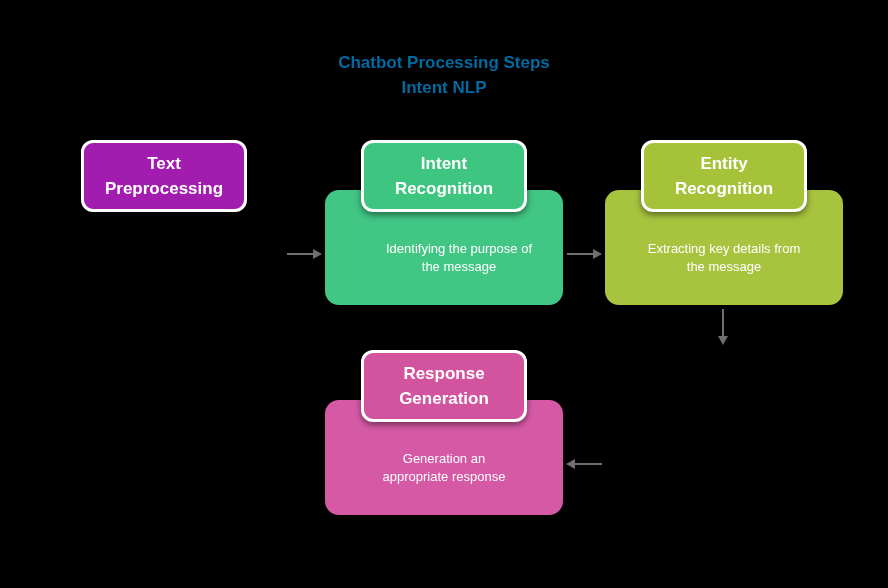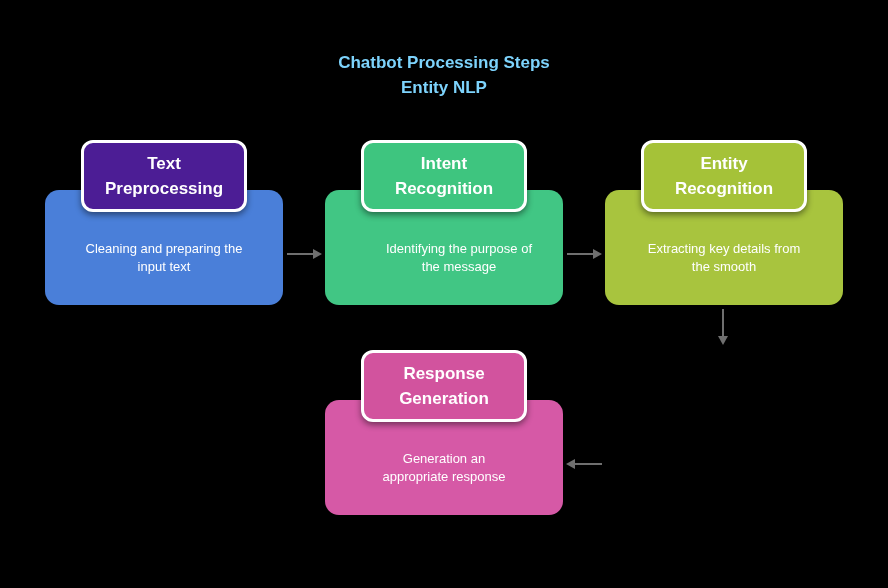--- a/index.html
+++ b/index.html
@@ -87,51 +87,47 @@
     border-left: 5px solid transparent;
     border-right: 5px solid transparent;
     border-top: 9px solid #6f6f6f;
   }
 </style>
 </head>
 <body>
 
 <div class="canvas" style="background: rgb(0, 0, 0);">
 
-  <div class="diagram-title" style="color: #7dd3fc;">
+  <div class="diagram-title" style="color: #0369a1;">
     <div>Chatbot Processing Steps</div>
-    <div>Entity NLP</div>
+    <div>Intent NLP</div>
   </div>
 
   <div class="node" style="left:45px; top:140px;">
-    <div class="node-body" style="background: rgb(74, 127, 217);">
-      <div class="node-desc">Cleaning and preparing the
-input text</div>
-    </div>
-    <div class="node-header" style="background: #4c1d95; border-color: rgb(255, 255, 255);">
+    <div class="node-header" style="background: #a21caf; border-color: rgb(255, 255, 255);">
       <div class="node-title">Text
 Preprocessing</div>
     </div>
   </div>
 
   <div class="node" style="left:325px; top:140px;">
     <div class="node-body" style="background: rgb(65, 198, 132); padding-left: 48px;">
       <div class="node-desc">Identifying the purpose of
 the message</div>
     </div>
     <div class="node-header" style="background: rgb(62, 197, 127); border-color: rgb(255, 255, 255);">
       <div class="node-title">Intent
 Recognition</div>
     </div>
   </div>
 
   <div class="node" style="left:605px; top:140px;">
     <div class="node-body" style="background: rgb(168, 196, 62);">
       <div class="node-desc">Extracting key details from
-the smooth</div>
+the message</div>
     </div>
     <div class="node-header" style="background: rgb(165, 194, 56); border-color: rgb(255, 255, 255);">
       <div class="node-title">Entity
 Recognition</div>
     </div>
   </div>
 
   <div class="node" style="left:605px; top:350px;">
   </div>
 

